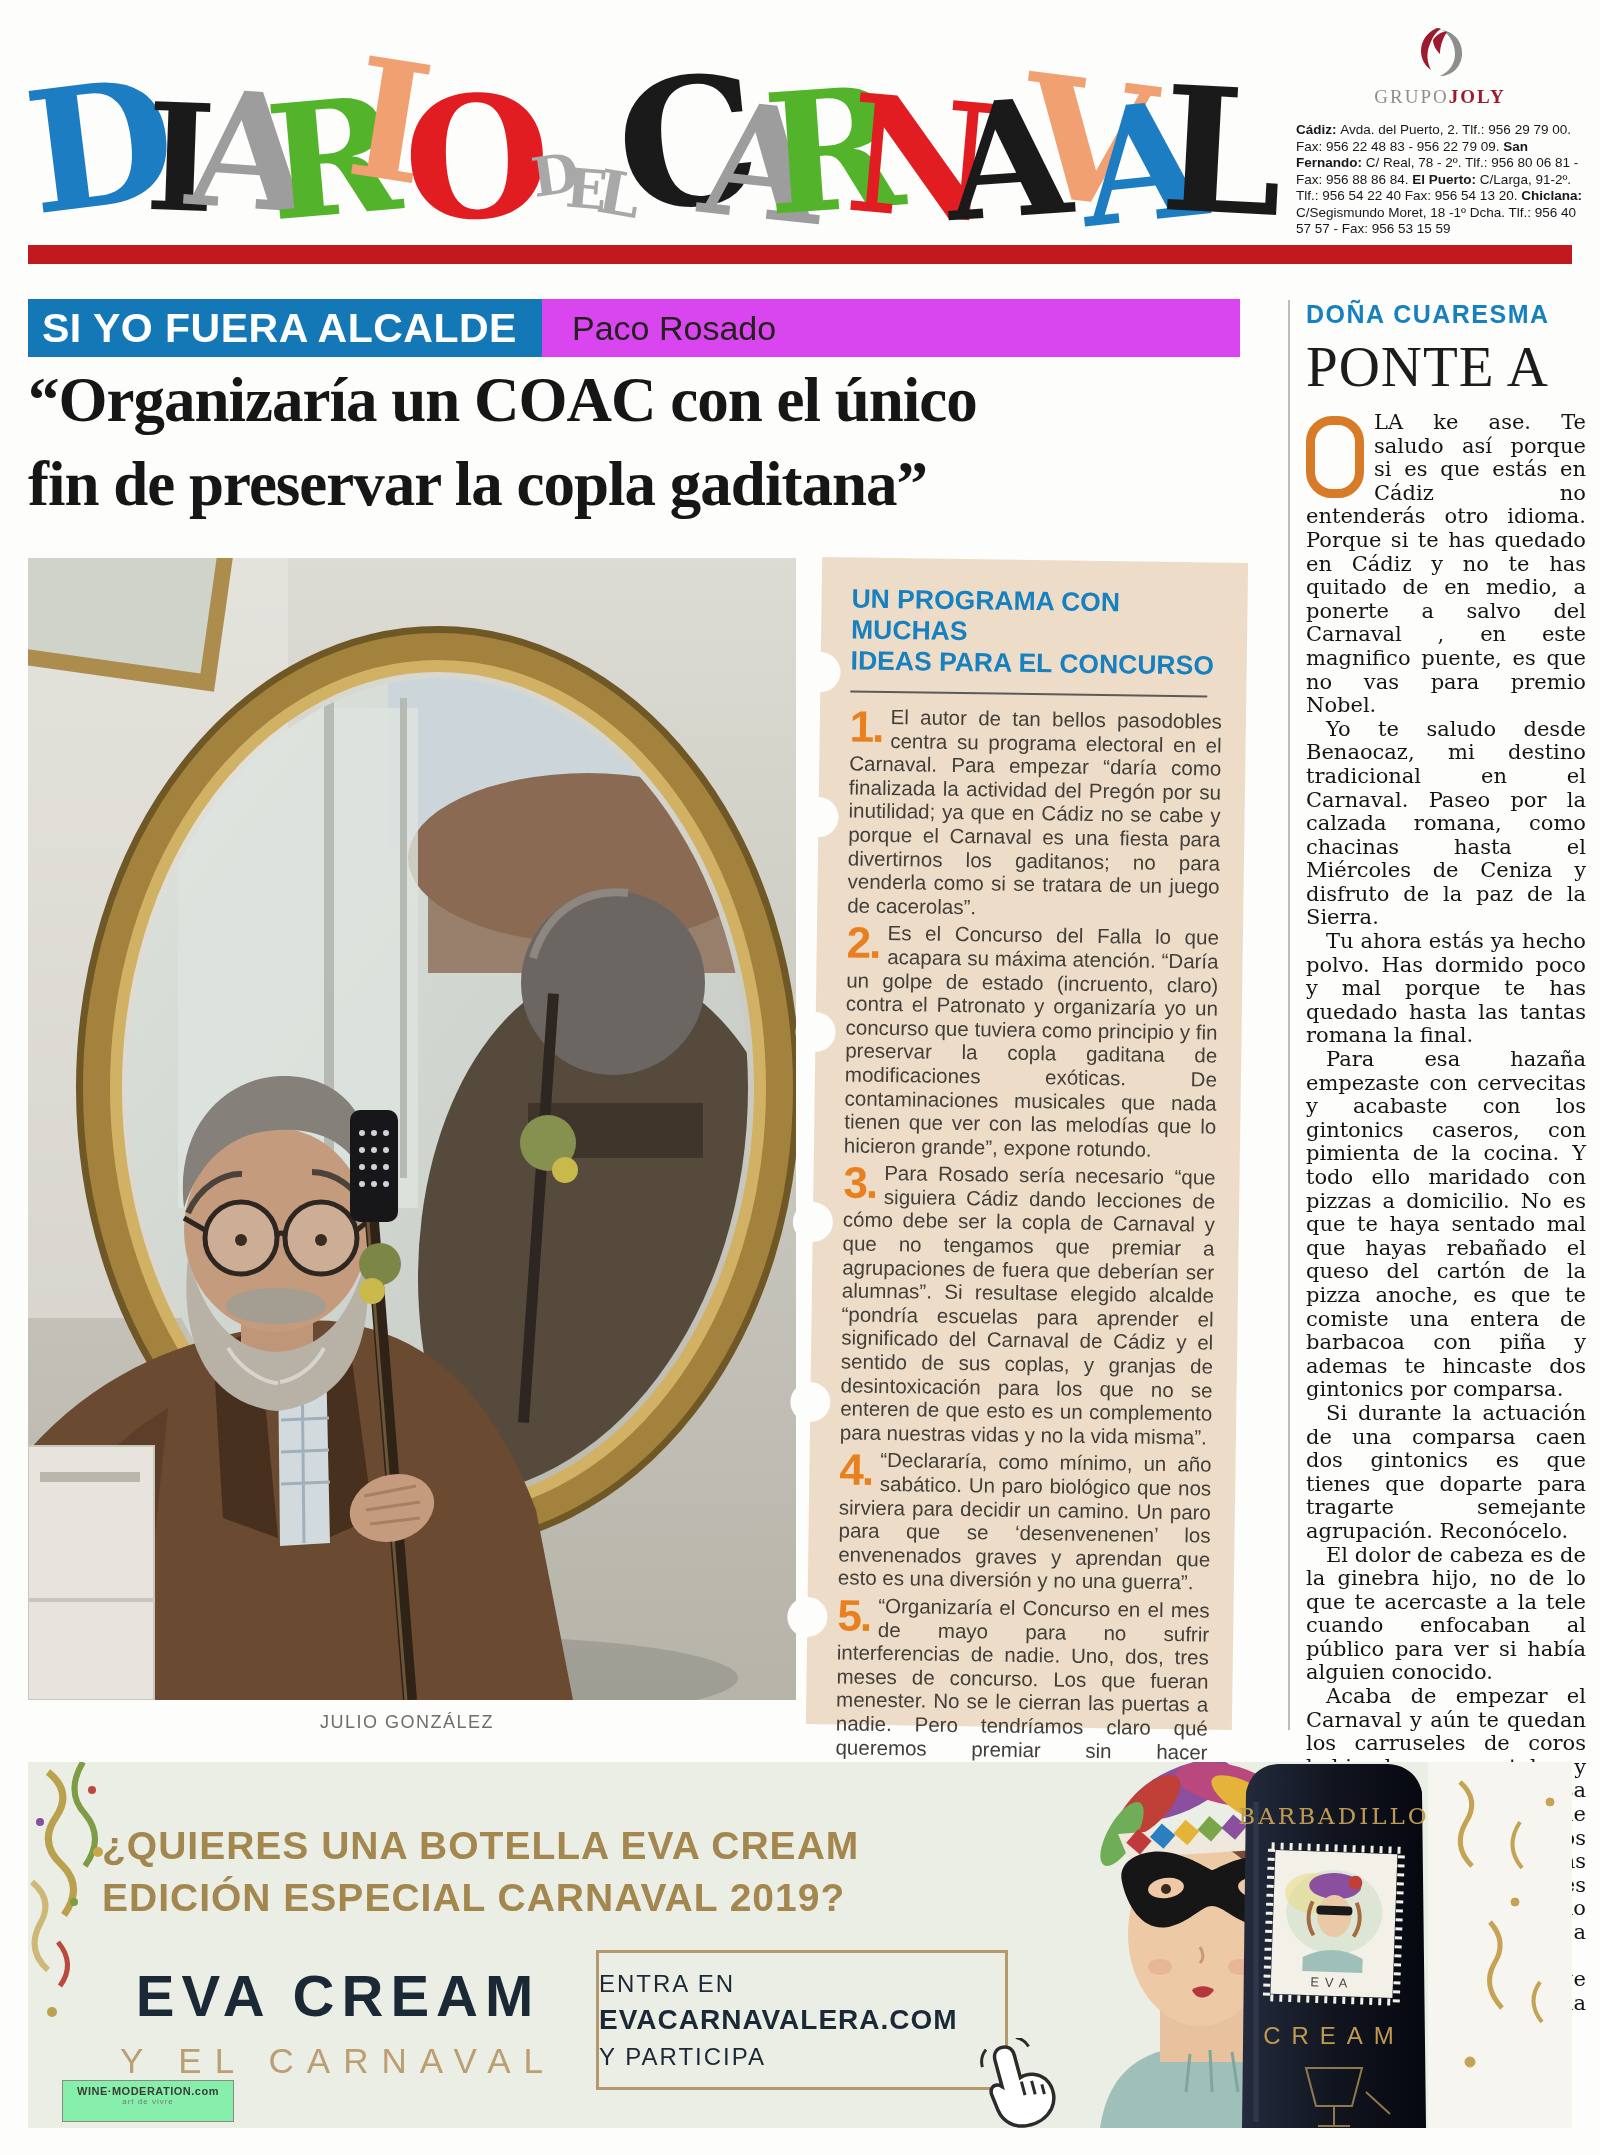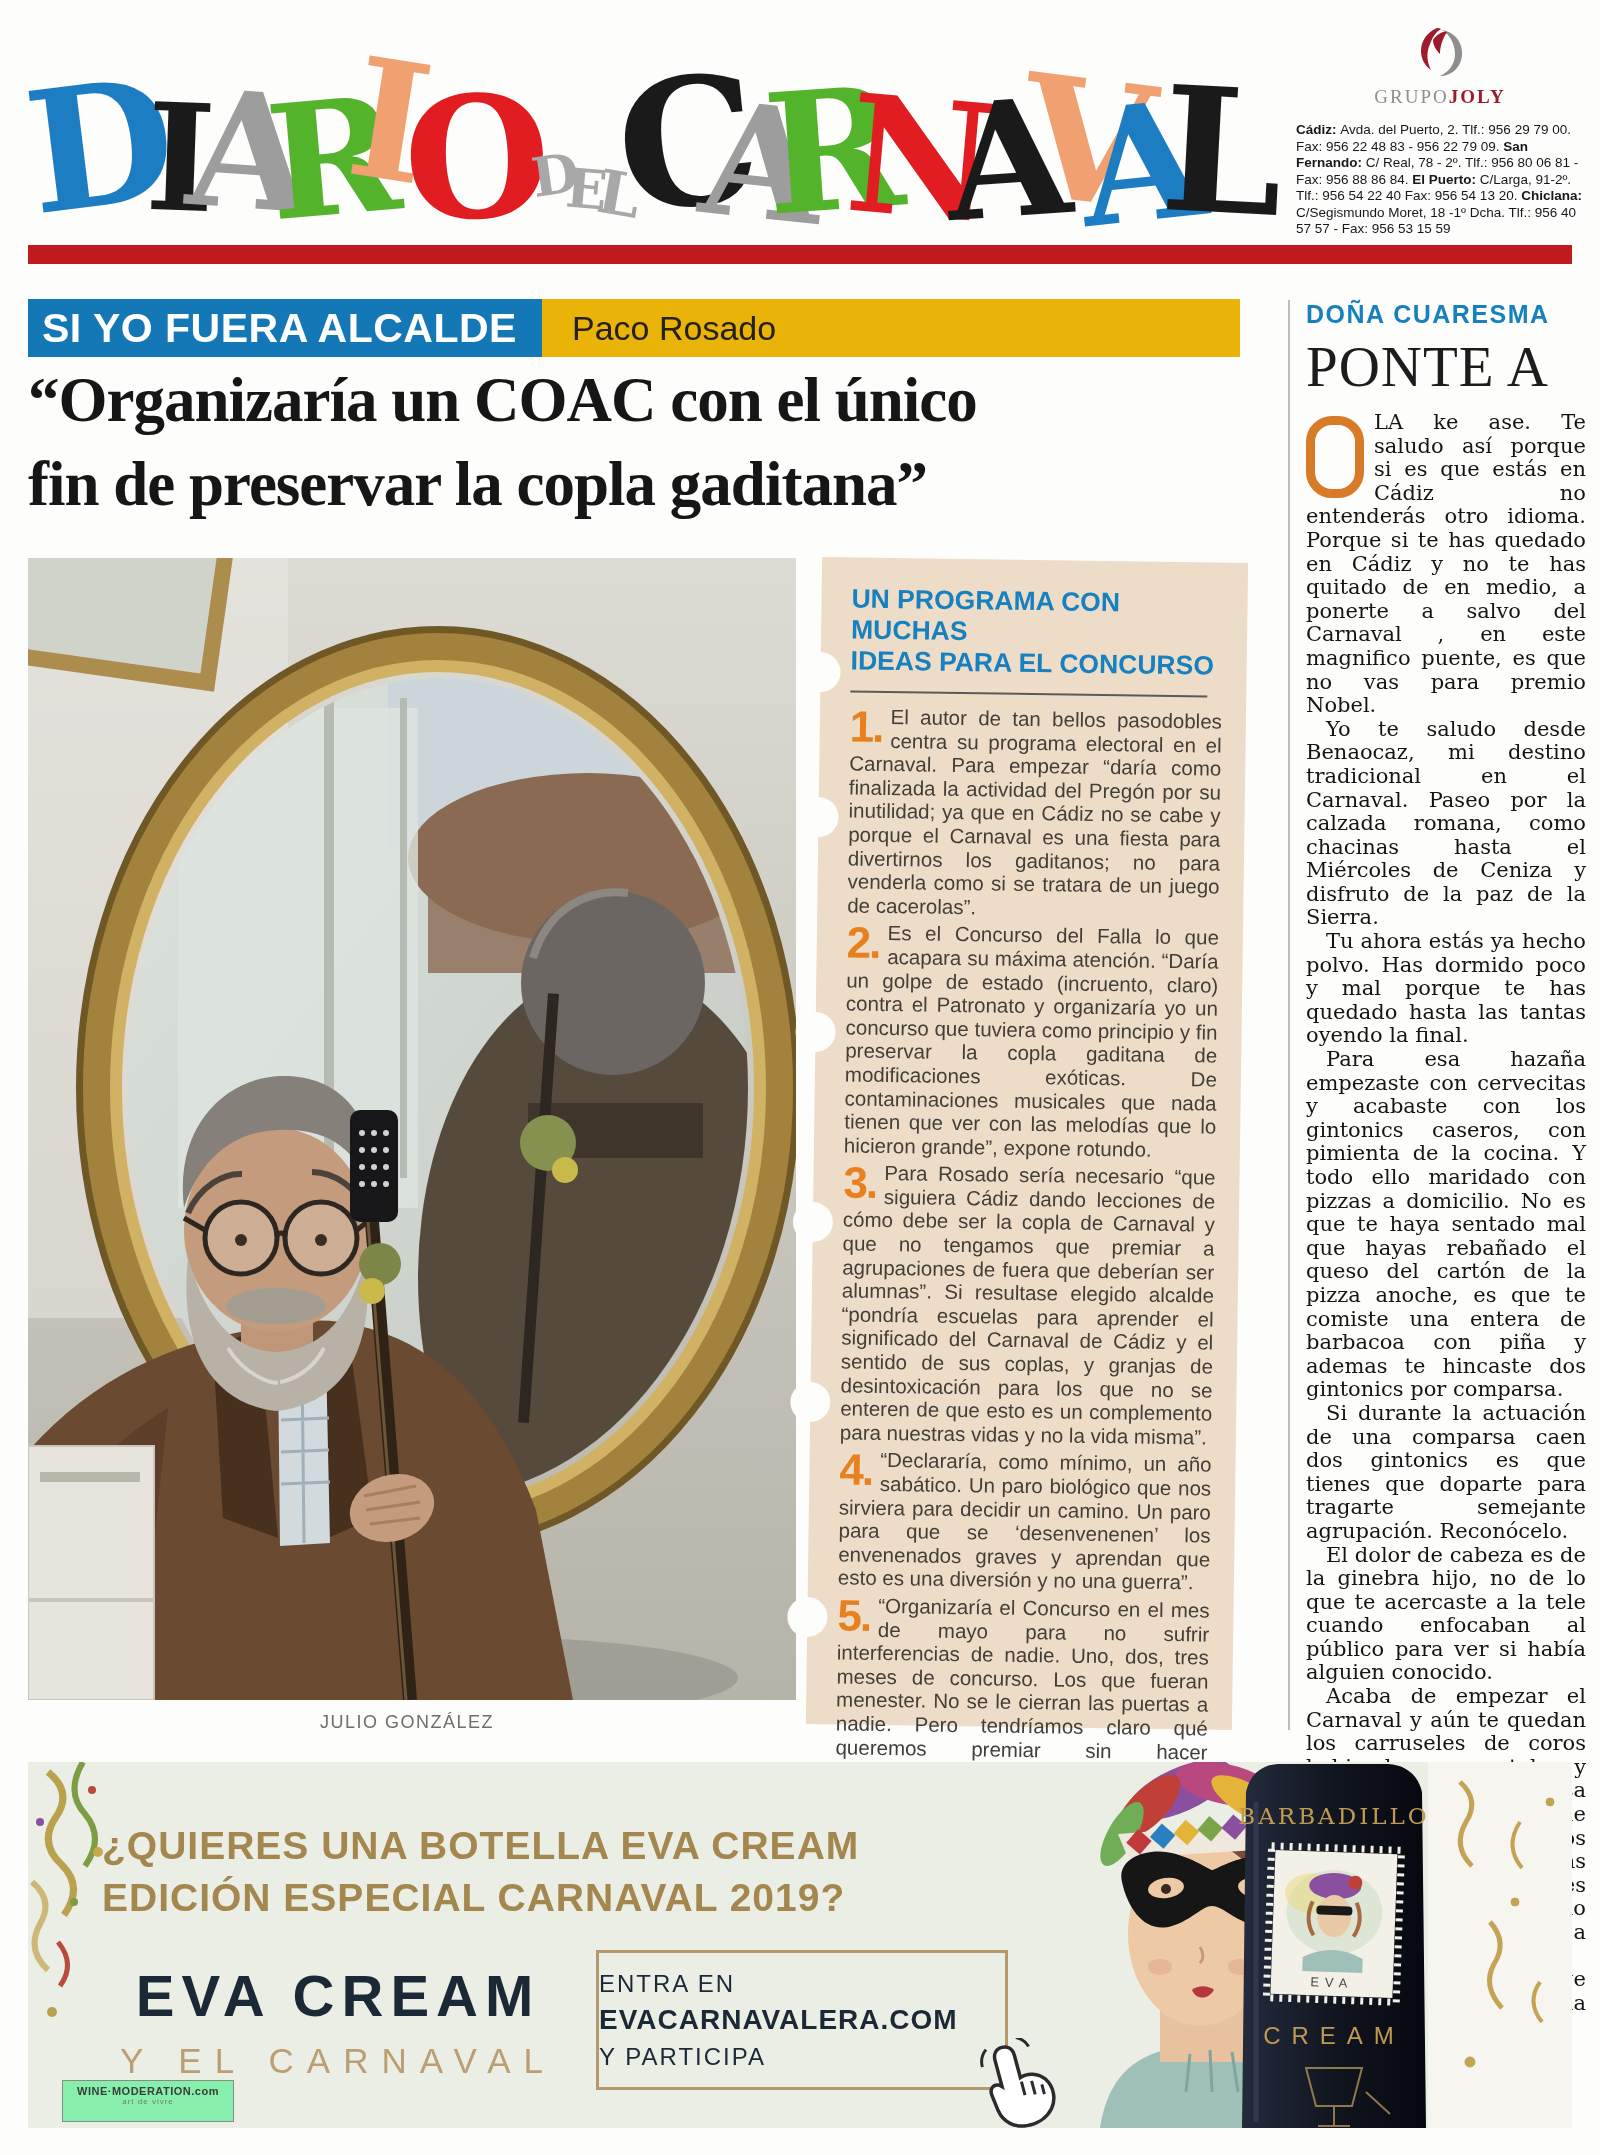--- a/index.html
+++ b/index.html
@@ -34,21 +34,21 @@
   #contact{margin-top:14px;text-align:left;font-size:13.5px;line-height:16.5px;color:#17171c;}
   #contact b{font-weight:bold;}
 
   
   #redbar{position:absolute;left:28px;top:245px;width:1544px;height:19px;background:#c01a1f;}
 
   
   #kicker{position:absolute;left:28px;top:299px;width:514px;height:58px;background:#1478b7;
           color:#fff;font-weight:bold;font-size:41px;line-height:58px;padding-left:14px;
           letter-spacing:.5px;box-sizing:border-box;}
-  #byline{position:absolute;left:542px;top:299px;width:698px;height:58px;background:#eab308;
+  #byline{position:absolute;left:542px;top:299px;width:698px;height:58px;background:#d946ef;
           color:#23201e;font-size:34px;line-height:58px;padding-left:30px;box-sizing:border-box;}
 
   
   #headline{position:absolute;left:28px;top:358px;width:1225px;
             font-family:"Liberation Serif",serif;font-weight:bold;font-size:63px;
             line-height:84px;color:#161616;letter-spacing:-1px;}
 
   
   #photo{position:absolute;left:28px;top:558px;width:768px;height:1142px;}
   #photocap{position:absolute;left:23px;top:1712px;width:768px;text-align:center;
@@ -278,21 +278,21 @@
 
   <div id="colrule"></div>
   <div id="column">
     <div id="colkicker">DOÑA CUARESMA</div>
     <div id="coltitle">
       <div>PONTE A</div>
     </div>
     <div id="colbody">
       <p><span id="dropcap"></span><span>LA ke ase. Te saludo así porque si es que estás en Cádiz no entenderás otro idioma. Porque si te has quedado en Cádiz y no te has quitado de en medio, a ponerte a salvo del Carnaval , en este magnifico puente, es que no vas para premio Nobel.</span></p>
       <p class="ind">Yo te saludo desde Benaocaz, mi destino tradicional en el Carnaval. Paseo por la calzada romana, como chacinas hasta el Miércoles de Ceniza y disfruto de la paz de la Sierra.</p>
-      <p class="ind">Tu ahora estás ya hecho polvo. Has dormido poco y mal porque te has quedado hasta las tantas oyendo la final.</p>
+      <p class="ind">Tu ahora estás ya hecho polvo. Has dormido poco y mal porque te has quedado hasta las tantas romana la final.</p>
       <p class="ind">Para esa hazaña empezaste con cervecitas y acabaste con los gintonics caseros, con pimienta de la cocina. Y todo ello maridado con pizzas a domicilio. No es que te haya sentado mal que hayas rebañado el queso del cartón de la pizza anoche, es que te comiste una entera de barbacoa con piña y ademas te hincaste dos gintonics por comparsa.</p>
       <p class="ind">Si durante la actuación de una comparsa caen dos gintonics es que tienes que doparte para tragarte semejante agrupación. Reconócelo.</p>
       <p class="ind">El dolor de cabeza es de la ginebra hijo, no de lo que te acercaste a la tele cuando enfocaban al público para ver si había alguien conocido.</p>
       <p class="ind">Acaba de empezar el Carnaval y aún te quedan los carruseles de coros bebiendo moscatel y tienes por delante esa docena de ostiones, que no es que sean tan viejos que trabajaron en las películas de Cousteau, es que salieron en el Nodo de cuando Franco. Vas a gastar la taza del bate.</p>
       <p class="ind">No lo piense más, coge el Comes y vente a la Sierra.</p>
     </div>
   </div>
 
   <div id="ad">
     <svg id="adconfetti" viewBox="0 0 160 330">

